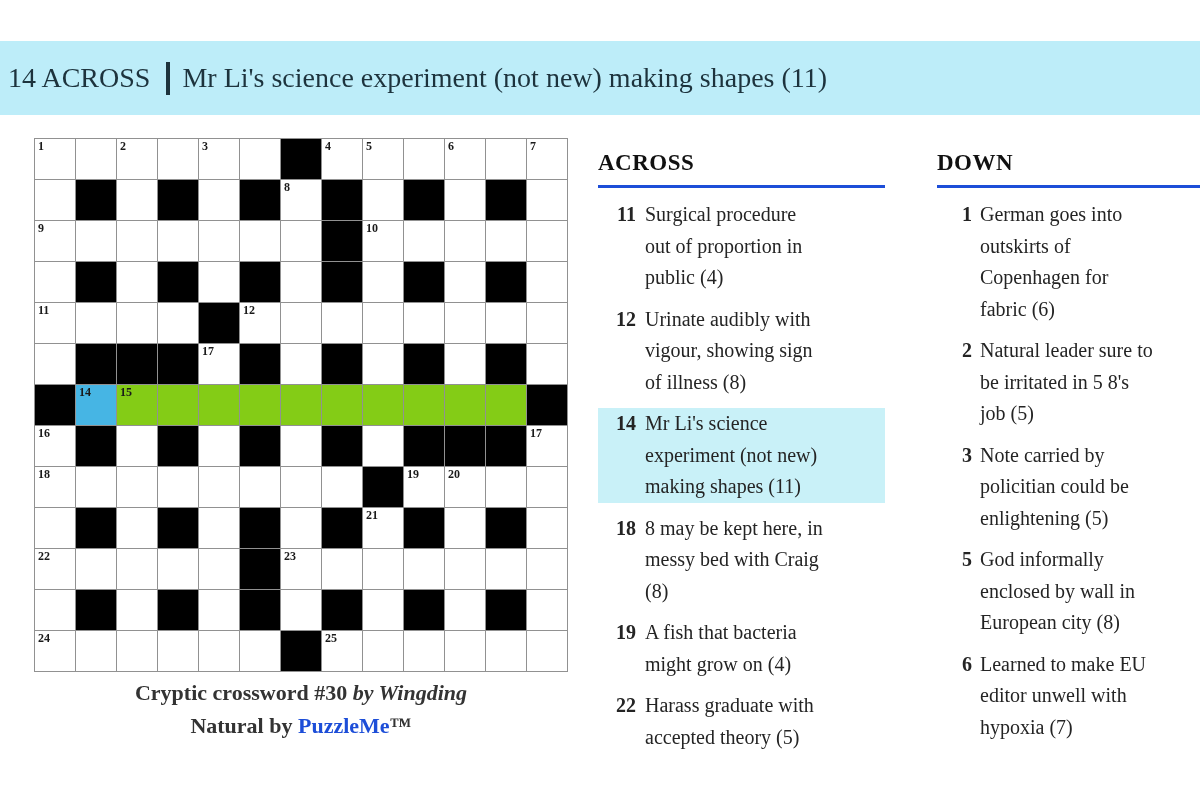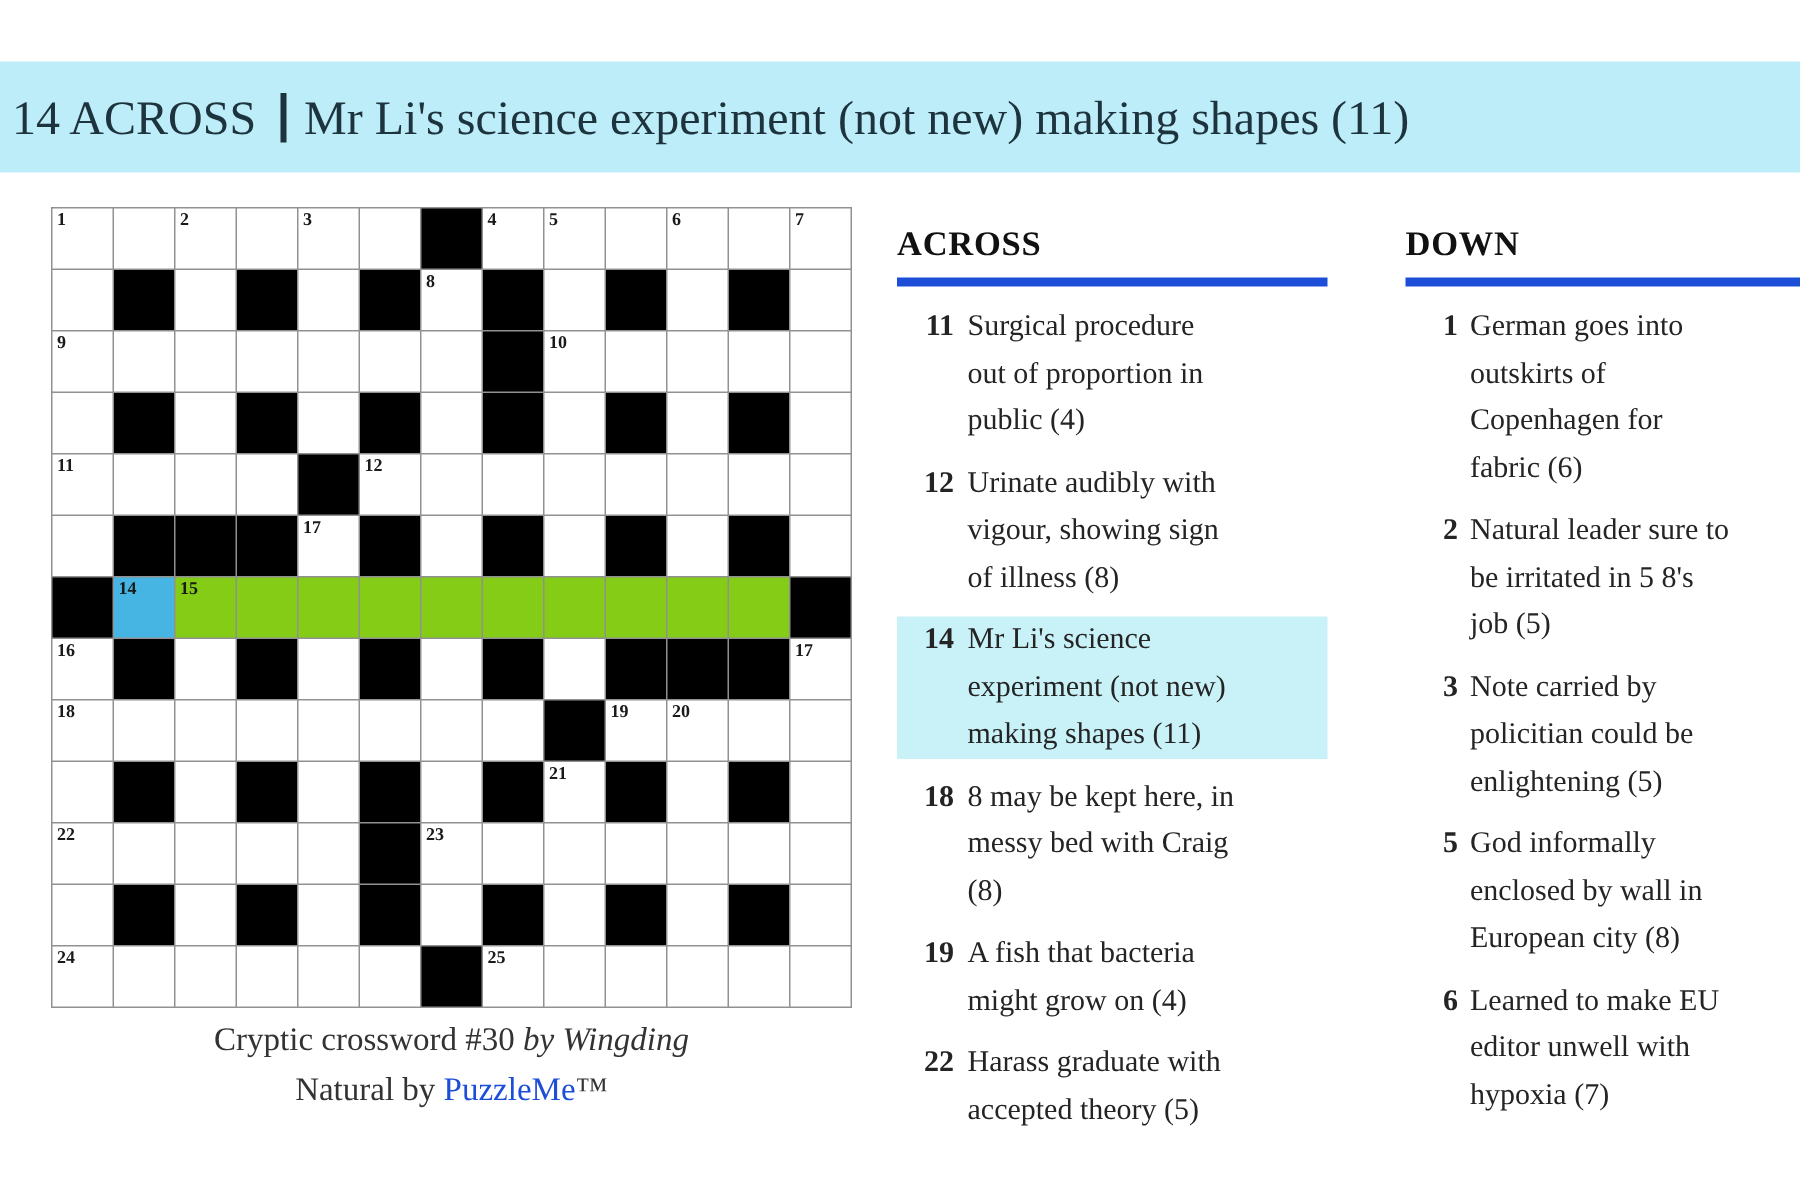--- a/index.html
+++ b/index.html
@@ -8,21 +8,21 @@
     background:#ffffff;
     font-family:"Liberation Serif","DejaVu Serif",serif;
   }
 
   
   .banner {
     position:absolute; top:41px; left:0; width:1200px; height:74px;
     background:#bdedf9; color:#1d333d;
     display:flex; align-items:center;
     padding-left:8px; box-sizing:border-box;
-    font-size:32px; white-space:nowrap;
+    font-size:28px; white-space:nowrap;
   }
   .banner-bar {
     display:inline-block; width:4px; height:33px;
     background:#1d333d; margin:0 12px 0 16px; flex:0 0 auto;
   }
 
   
   .grid-wrap {
     position:absolute; left:34px; top:138px;
     display:grid; grid-template-columns:repeat(13,40px); grid-auto-rows:40px;
@@ -33,33 +33,33 @@
   .cell.hl { background:#84cc16; }
   .cell.sel { background:#46b5e4; }
   .cellnum {
     position:absolute; top:1px; left:3px;
     font-size:12px; line-height:13px; font-weight:bold; color:#1a1a1a;
   }
 
   
   .caption {
     position:absolute; left:34px; top:676px; width:534px;
-    text-align:center; color:#333333; font-size:22px; line-height:33px;
+    text-align:center; color:#333333; font-size:22px; line-height:33px;font-weight:bold;
   }
   .caption .italic { font-style:italic; }
   .caption .link { color:#1d4ed8; text-decoration:none; cursor:pointer; }
 
   
   .clues { position:absolute; top:148px; color:#242424; }
   .clues.across { left:598px; width:287px; }
   .clues.down   { left:937px; width:283px; }
   .clues h2 {
     margin:0 0 11px 0; font-size:23px; line-height:30px; font-weight:bold;
     color:#111111; letter-spacing:0.5px;
-    padding-bottom:7px; border-bottom:6px solid #1d4ed8;
+    padding-bottom:7px; border-bottom:3px solid #1d4ed8;
   }
   .clue {
     display:flex; margin-bottom:10px;
     font-size:20px; line-height:31.5px; cursor:pointer;
   }
   .clue .cnum { flex:0 0 38px; text-align:right; font-weight:bold; padding-right:9px; }
   .clues.down .clue .cnum { flex:0 0 35px; padding-right:8px; }
   .clue .ctext { flex:1; white-space:pre-line; }
   .clue.active { background:#c9f1f8; }
 </style>

